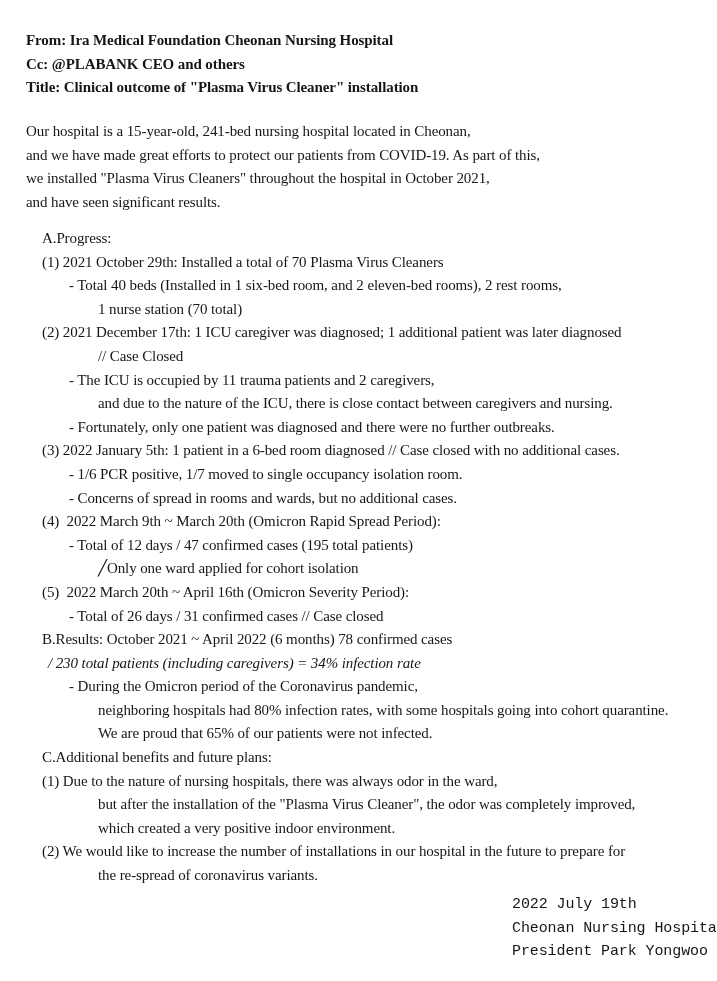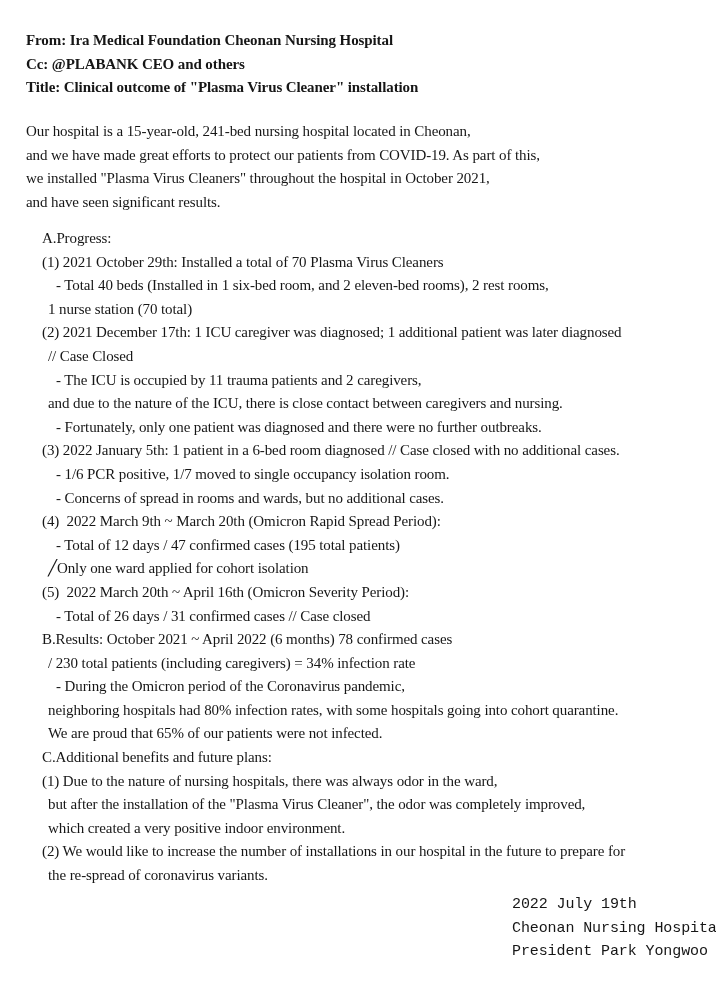--- a/index.html
+++ b/index.html
@@ -35,23 +35,23 @@
   }
   .signature-block {
     position: absolute;
     left: 508px;
     top: 890px;
     font-family: Liberation Mono, monospace;
   }
   
   .indent-0 { margin-left: 16px; }
   .indent-1 { margin-left: 16px; }  
-  .indent-2 { margin-left: 30px; }  
-  .indent-3 { margin-left: 22px; }  
-  .indent-4 { margin-left: 22px; }  
+  .indent-2 { margin-left: 43px; }  
+  .indent-3 { margin-left: 72px; }  
+  .indent-4 { margin-left: 22px; font-style: italic; }  
 </style>
 </head>
 <body>
 
 <div class="page">
 
   <div class="header-block">
     <div class="line">From: Ira Medical Foundation Cheonan Nursing Hospital</div>
     <div class="line">Cc: @PLABANK CEO and others</div>
     <div class="line">Title: Clinical outcome of "Plasma Virus Cleaner" installation</div>

